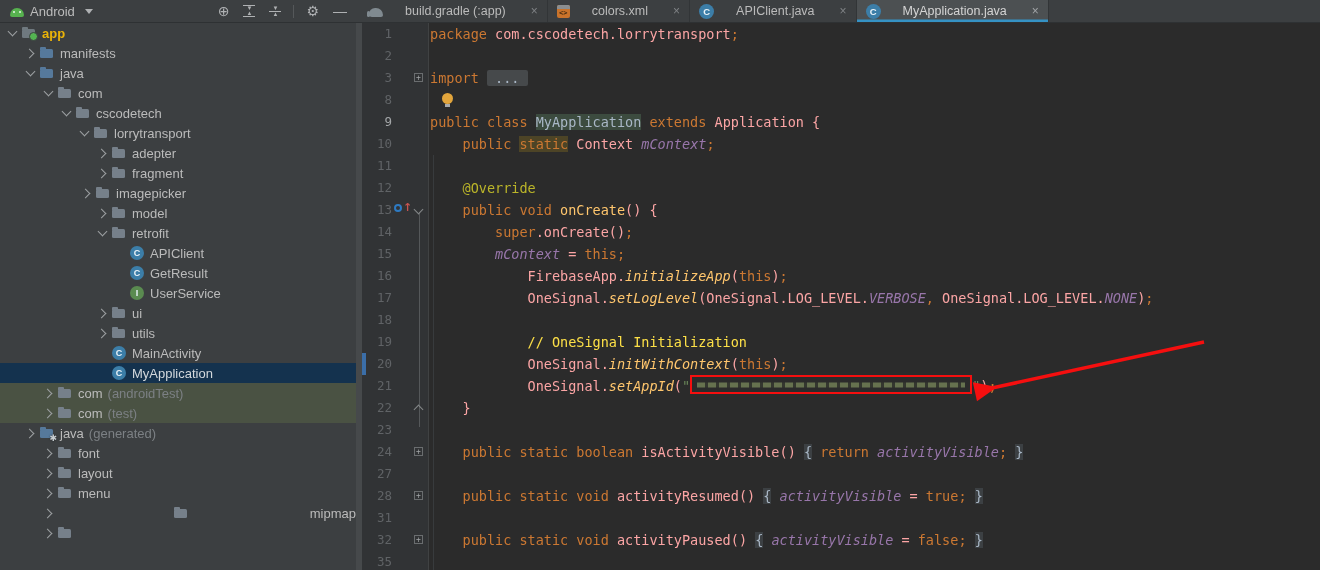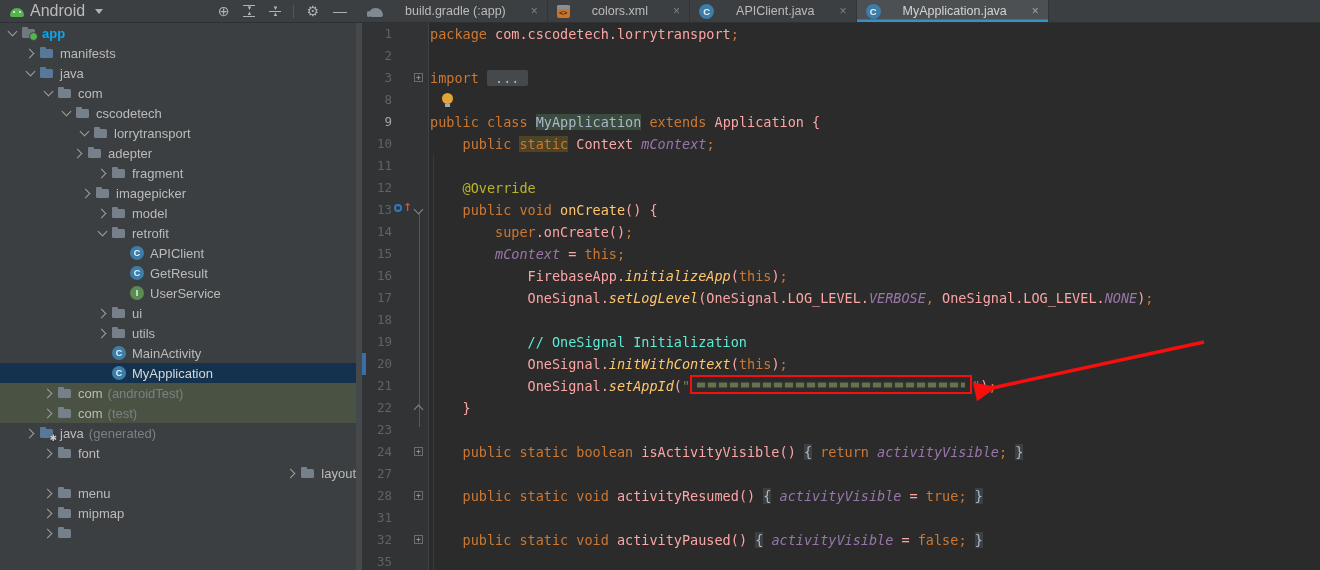--- a/index.html
+++ b/index.html
@@ -3,21 +3,21 @@
 <meta charset="utf-8">
 <style>
   html,body{margin:0;padding:0;}
   body{width:1320px;height:570px;background:#2B2B2B;overflow:hidden;position:relative;
        font-family:"Liberation Sans",sans-serif;-webkit-font-smoothing:antialiased;}
 
   
   #topbar{position:absolute;top:0;left:0;width:1320px;height:22px;background:#3C3F41;
           border-bottom:1px solid #2e3133;display:flex;align-items:stretch;z-index:5;}
   #tool-left{width:360px;display:flex;align-items:center;padding:0 6px 0 10px;box-sizing:border-box;flex:none;}
-  #proj-sel{display:flex;align-items:center;gap:6px;color:#BBBBBB;font-size:16px;cursor:default;}
+  #proj-sel{display:flex;align-items:center;gap:6px;color:#BBBBBB;font-size:13px;cursor:default;}
   .robot{width:14px;height:9px;border-radius:7px 7px 2px 2px;background:#57B24F;position:relative;margin-top:3px;}
   .robot::before,.robot::after{content:"";position:absolute;top:3px;width:2px;height:2px;border-radius:50%;background:#E8F5E6;}
   .robot::before{left:3px;} .robot::after{right:3px;}
   .dd-caret{width:0;height:0;border-left:4px solid transparent;border-right:4px solid transparent;border-top:5px solid #AFB1B3;margin-left:4px;}
   #tool-left .spacer{flex:1;}
   .tbtn{color:#AFB1B3;font-size:14px;line-height:22px;margin:0 7px;cursor:default;display:flex;align-items:center;}
   .tsep{width:1px;height:13px;background:#55585A;margin:0 5px;}
   .lines-ic{display:flex;flex-direction:column;align-items:center;width:12px;}
   .lines-ic i{display:block;width:12px;height:0;border-top:1.5px solid #AFB1B3;}
   .lines-ic b{font-style:normal;font-weight:normal;font-size:6px;line-height:5px;color:#AFB1B3;}
@@ -37,21 +37,21 @@
   .xml-ic::before{content:"";position:absolute;left:0;top:0;width:13px;height:4px;background:#8B8E90;border-radius:2px 2px 0 0;}
   .xml-ic::after{content:"<>";position:absolute;left:0;width:13px;top:4px;color:#41290F;font:bold 7px/9px "DejaVu Sans Mono",monospace;text-align:center;}
 
   
   #tree{position:absolute;left:0;top:23px;width:356px;height:547px;background:#3C3F41;overflow:hidden;z-index:1;}
   #splitter{position:absolute;left:356px;top:23px;width:6px;height:547px;background:#46494B;z-index:1;}
   .trow{position:relative;height:20px;display:flex;align-items:center;font-size:13px;color:#BBBBBB;
         box-sizing:border-box;white-space:nowrap;cursor:default;}
   .trow.sel{background:#14324E;color:#D3D8DC;}
   .trow.band{background:#4A5243;}
-  .trow.bold .lbl{font-weight:bold;color:#0ea5e9;}
+  .trow.bold .lbl{font-weight:bold;color:#eab308;}
   .suffix{color:#7C8084;margin-left:5px;}
   .chevslot{width:14px;height:14px;flex:none;position:relative;}
   .chev{position:absolute;left:3px;top:4px;width:6px;height:6px;
         border-right:1.5px solid #9DA0A3;border-bottom:1.5px solid #9DA0A3;}
   .chev.exp{transform:rotate(45deg);top:2px;}
   .chev.col{transform:rotate(-45deg);left:2px;}
   .tic{width:16px;height:16px;position:relative;margin:0 5px 0 1px;flex:none;}
   .fo{position:absolute;left:1px;top:4px;width:13px;height:9px;border-radius:1.5px;}
   .fo::before{content:"";position:absolute;left:0;top:-2.5px;width:6px;height:3px;border-radius:1px 1px 0 0;background:inherit;}
   .fo.app{background:#6F797F;} .fo.blue{background:#56799B;} .fo.pkg{background:#76808A;}
@@ -70,21 +70,21 @@
   #indentguide{position:absolute;left:71px;top:132px;bottom:0;width:1px;background:#383B3D;}
   #lines{position:absolute;left:0;top:0;right:0;}
   .code-line{position:relative;height:22px;padding-left:68px;white-space:pre;
              font:13.5px/22px "DejaVu Sans Mono",monospace;color:#A9B7C6;}
   .lnum{position:absolute;left:0;top:0;width:30px;text-align:right;color:#606366;
         font:12.5px/22px "DejaVu Sans Mono",monospace;}
   .lnum.cur{color:#A4A7A9;}
   .chg{position:absolute;left:0;top:0;width:4px;height:22px;background:#3B6EA8;}
   .t-k{color:#CC7832;} .t-p{color:#fca5a5;} .t-m{color:#FFC66D;}
   .t-c{color:#FFC66D;font-style:italic;} .t-f{color:#9876AA;font-style:italic;}
-  .t-a{color:#BBB529;} .t-o{color:#5eead4;} .t-s{color:#6A8759;}
+  .t-a{color:#BBB529;} .t-o{color:#fde047;} .t-s{color:#6A8759;}
   .t-d{background:#46494B;border-radius:2px;color:#A9B7C6;}
   .t-b{background:#3C4043;}
   .t-hc{background:#3C4B3F;}
   .t-hs{background:#4D4426;color:#CC7832;}
   .caret{display:inline-block;width:2px;height:15px;background:#D6D6D6;vertical-align:-2px;margin-right:-2px;}
   .redbox{display:inline-block;width:278px;height:15px;vertical-align:-3px;border:2.5px solid #F50F0F;
           background:#2B2B2B;position:relative;}
   .redbox::before{content:"";position:absolute;left:5px;right:5px;top:50%;height:5px;transform:translateY(-50%);
           background:repeating-linear-gradient(90deg,#66724F 0 8px,#34372F 8px 11px);}
   .g-plus{position:absolute;left:52px;top:6px;width:9px;height:9px;box-sizing:border-box;border:1px solid #6A6D6F;
@@ -205,21 +205,21 @@
     </div>
     <div class="trow" style="padding-left: 78px;">
       <span class="chevslot">
         <span class="chev exp"></span>
       </span>
       <span class="tic">
         <span class="fo pkg"></span>
       </span>
       <span class="lbl">lorrytransport</span>
     </div>
-    <div class="trow" style="padding-left: 72px;">
+    <div class="trow" style="padding-left: 96px;">
       <span class="chevslot">
         <span class="chev col"></span>
       </span>
       <span class="tic">
         <span class="fo pkg"></span>
       </span>
       <span class="lbl">adepter</span>
     </div>
     <div class="trow" style="padding-left: 96px;">
       <span class="chevslot">
@@ -343,39 +343,39 @@
     </div>
     <div class="trow" style="padding-left: 42px;">
       <span class="chevslot">
         <span class="chev col"></span>
       </span>
       <span class="tic">
         <span class="fo pkg"></span>
       </span>
       <span class="lbl">font</span>
     </div>
-    <div class="trow" style="padding-left: 26px; justify-content: flex-end;">
+    <div class="trow" style="padding-left: 42px;">
       <span class="chevslot">
         <span class="chev col"></span>
       </span>
       <span class="tic">
         <span class="fo pkg"></span>
       </span>
       <span class="lbl">layout</span>
     </div>
     <div class="trow" style="padding-left: 42px;">
       <span class="chevslot">
         <span class="chev col"></span>
       </span>
       <span class="tic">
         <span class="fo pkg"></span>
       </span>
       <span class="lbl">menu</span>
     </div>
-    <div class="trow" style="padding-left: 42px;">
+    <div class="trow" style="padding-left: 42px; justify-content: space-between;">
       <span class="chevslot">
         <span class="chev col"></span>
       </span>
       <span class="tic">
         <span class="fo pkg"></span>
       </span>
       <span class="lbl">mipmap</span>
     </div>
     <div class="trow" style="padding-left: 42px;">
       <span class="chevslot">

